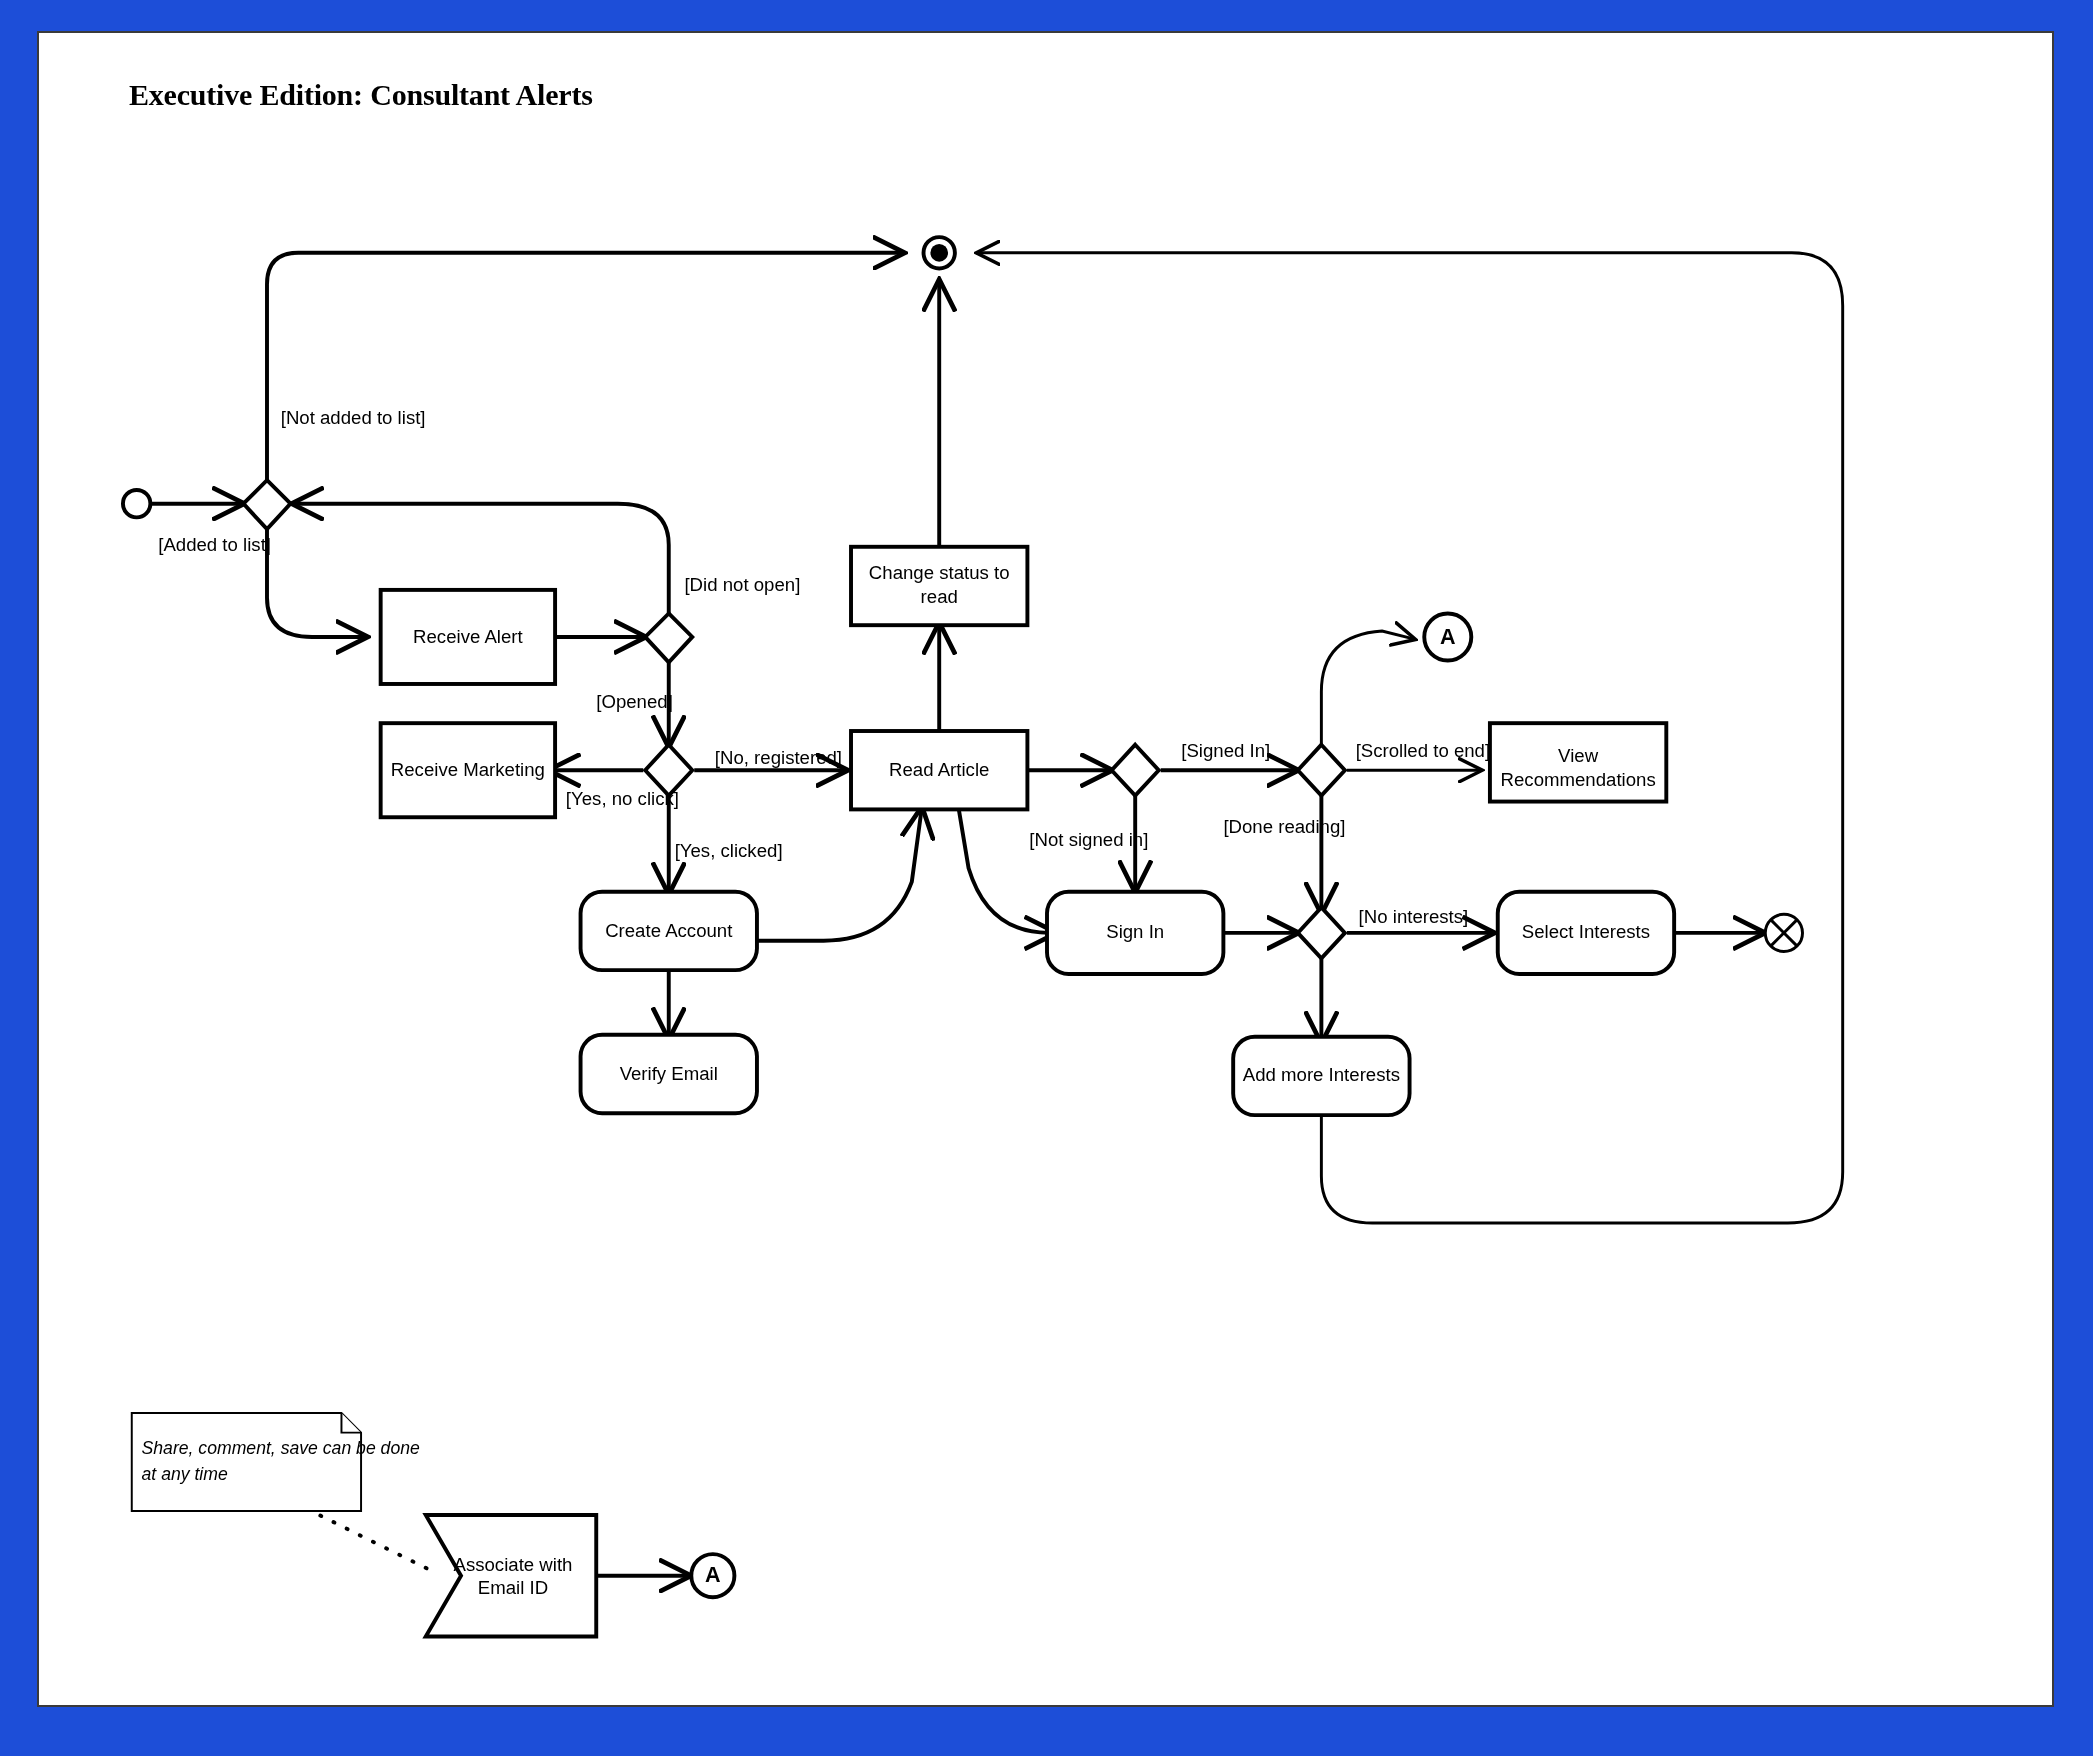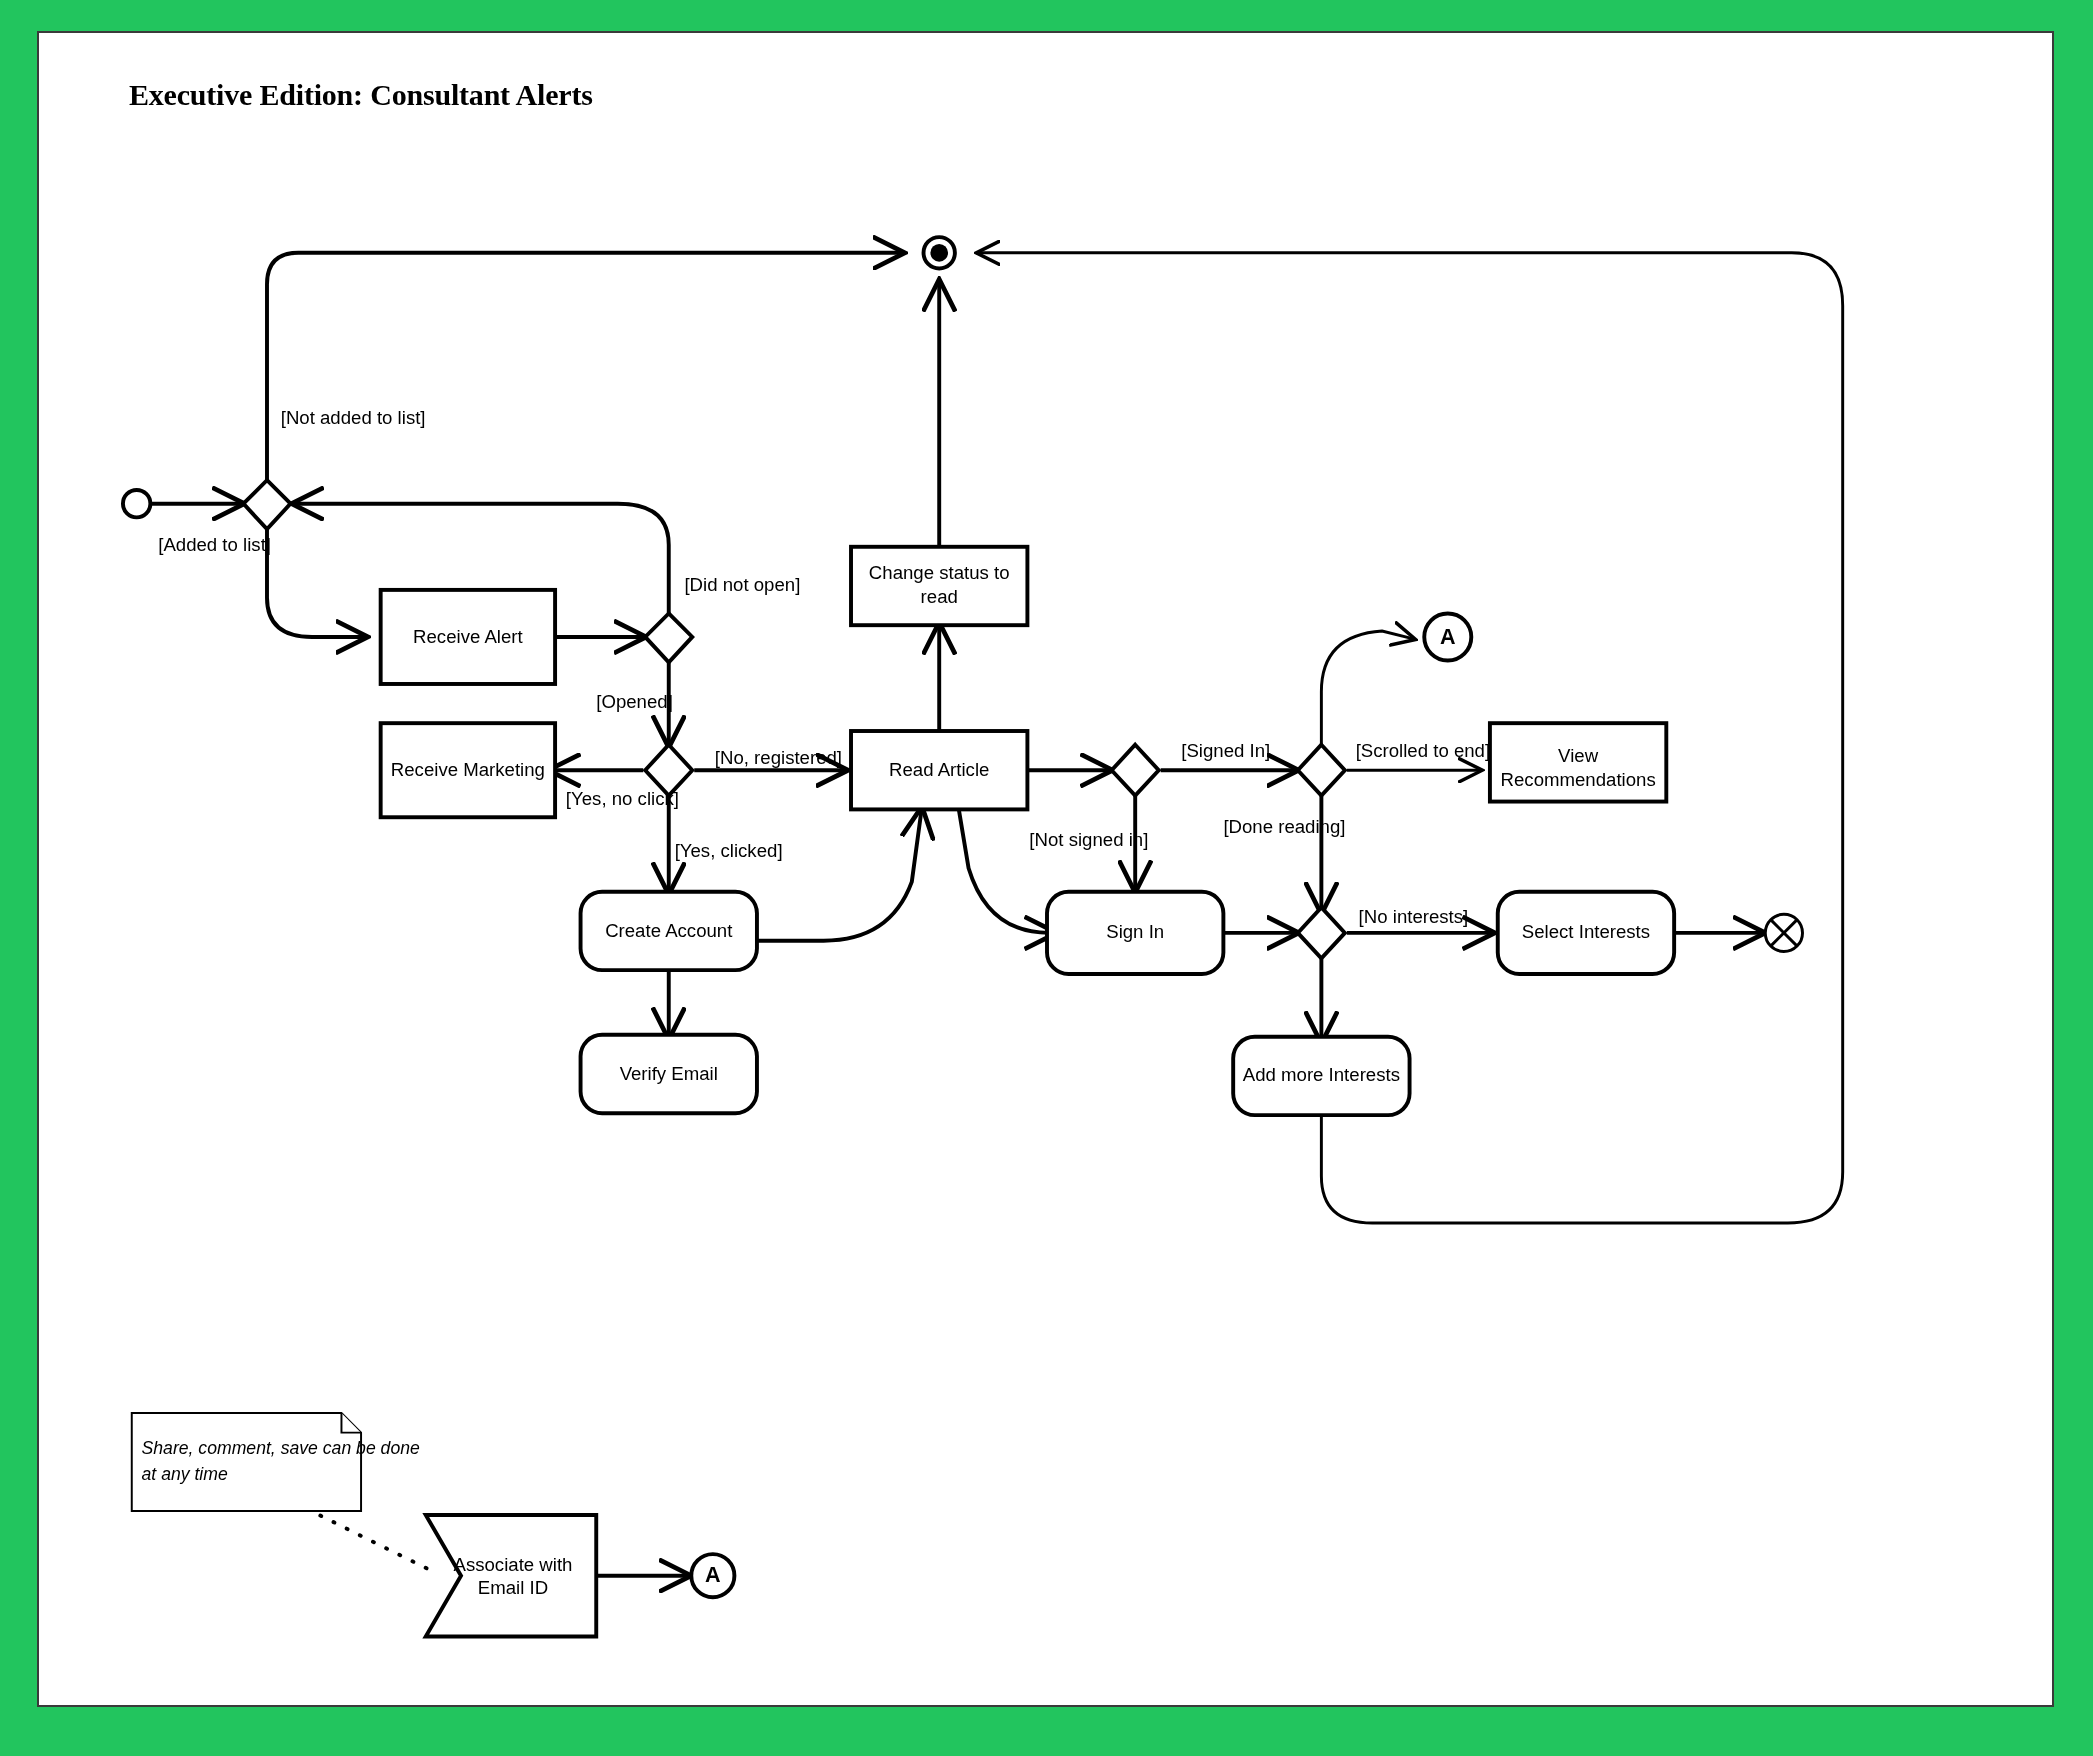--- a/index.html
+++ b/index.html
@@ -10,21 +10,21 @@
   body {
     width: 2094px;
     height: 1756px;
     font-family: "Liberation Sans", sans-serif;
     overflow: hidden;
   }
   #page {
     position: relative;
     width: 2094px;
     height: 1756px;
-    background: #22c55e;
+    background: #1d4ed8;
   }
   #page-frame {
     position: absolute;
     left: 37px;
     top: 31px;
     width: 2017px;
     height: 1676px;
     border: 2px solid #3a3a3a;
     box-sizing: border-box;
     background: #ffffff;

